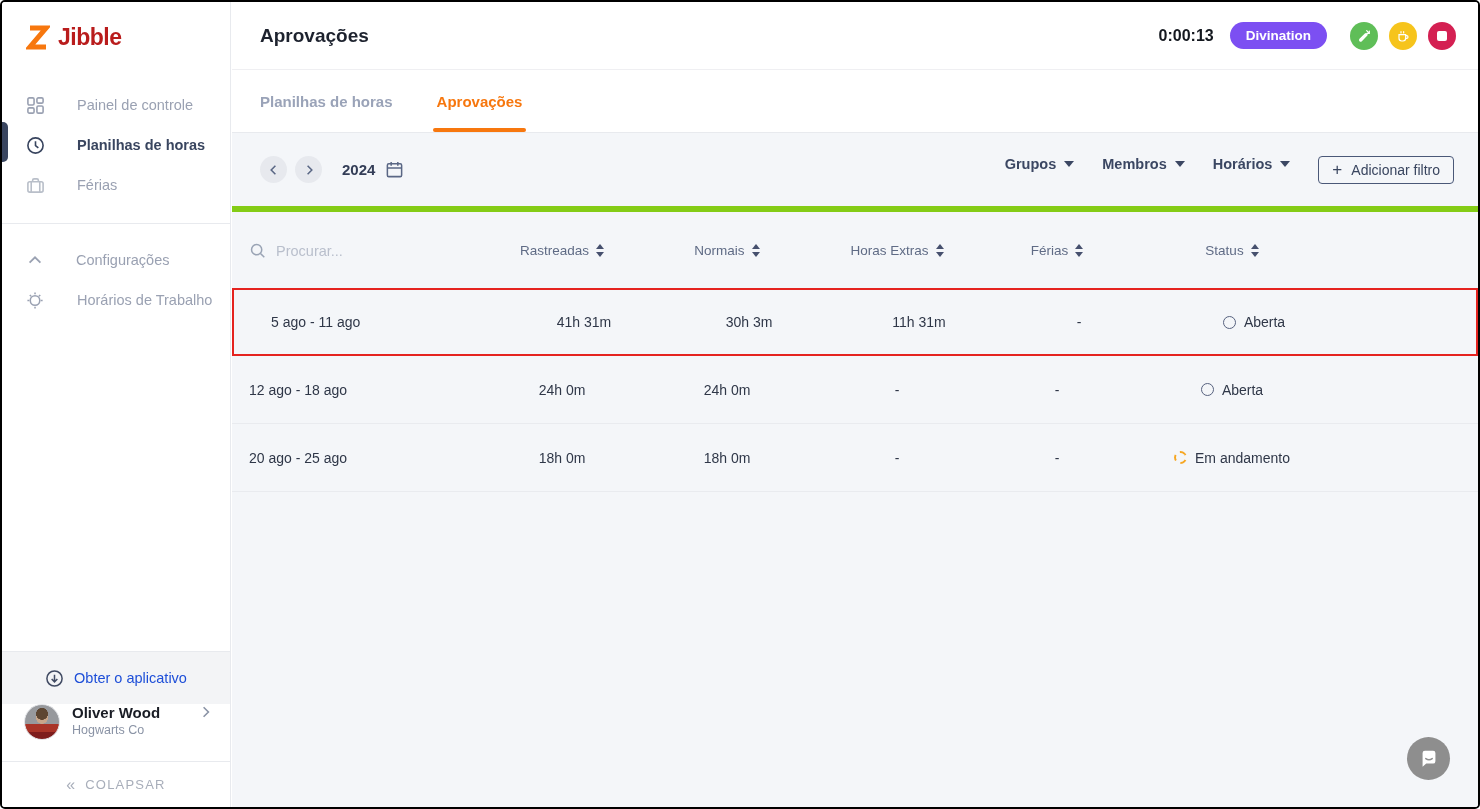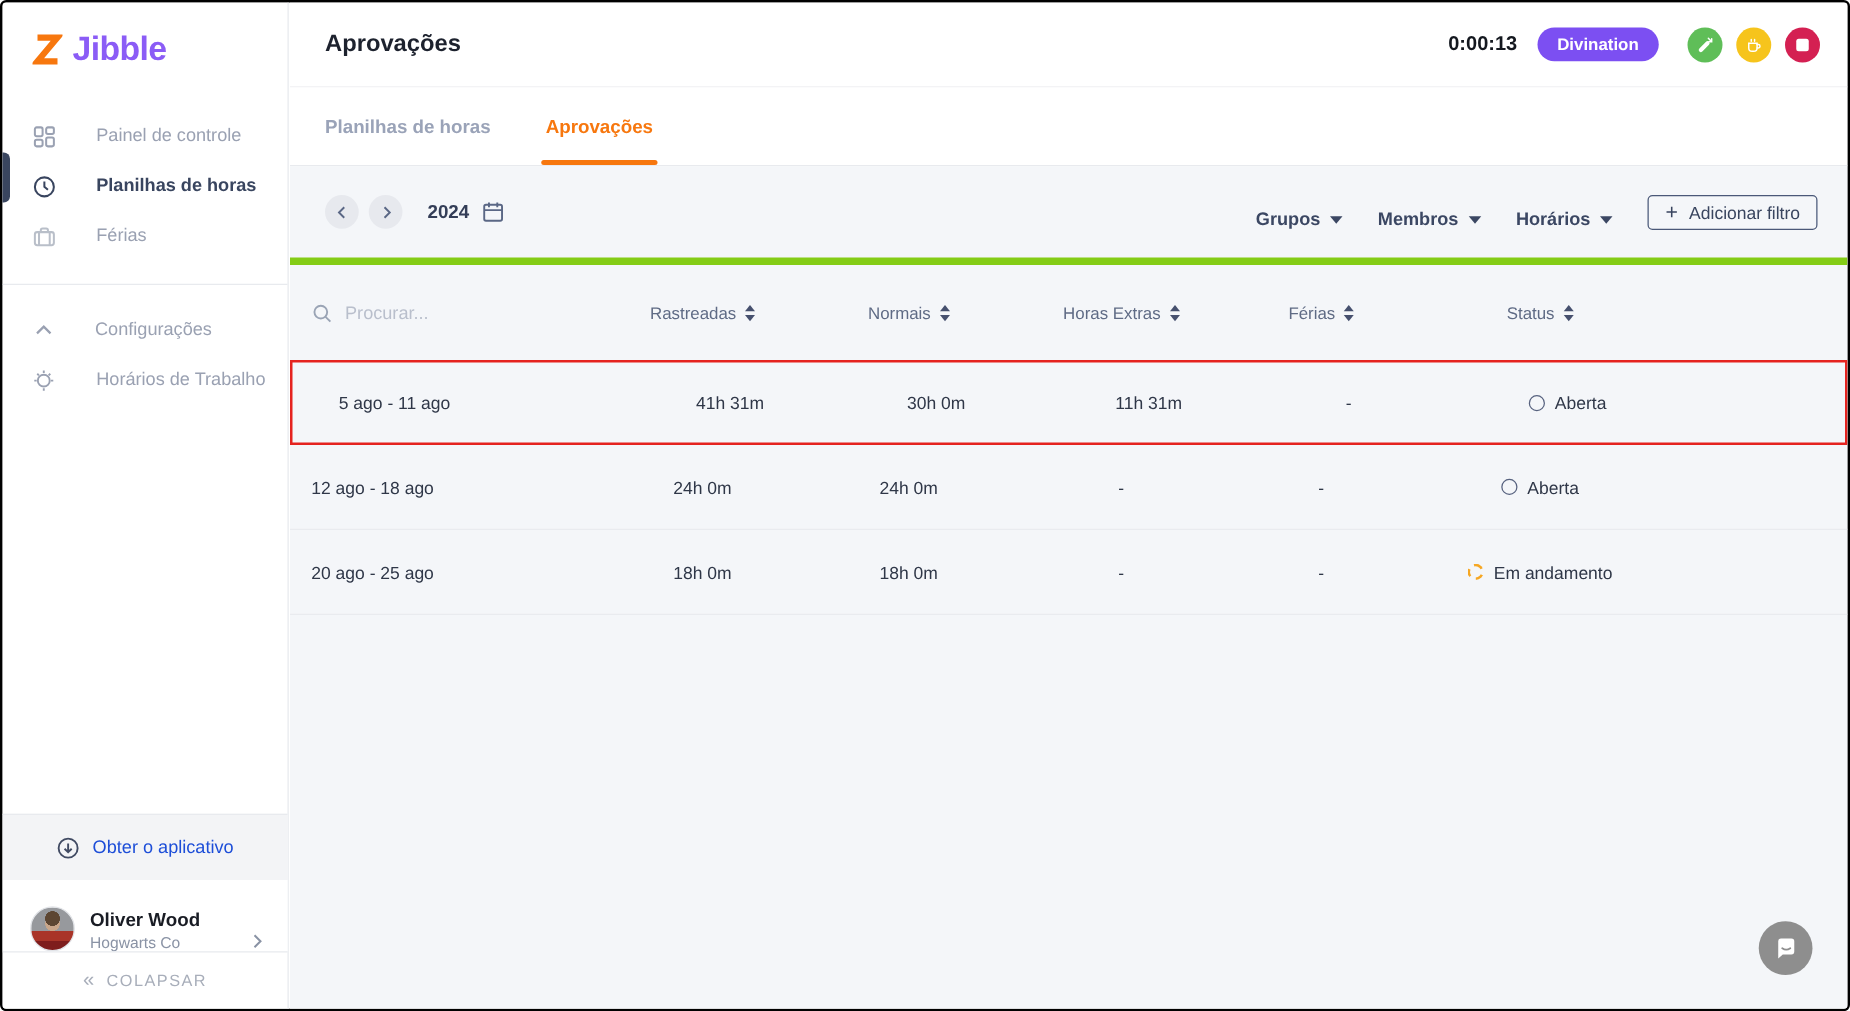--- a/index.html
+++ b/index.html
@@ -13,41 +13,41 @@
     position: relative;
     color: #2f3748;
   }
   
   .sidebar {
     position: absolute; left: 0; top: 0; bottom: 0; width: 229px;
     background: #fff; border-right: 1px solid #e8eaee;
     display: flex; flex-direction: column;
   }
   .logo-row { display: flex; align-items: center; gap: 8px; padding: 22px 0 8px 24px; }
-  .logo-text { font-size: 27px; font-weight: 800; color: #8b5cf6; letter-spacing: -0.5px; }
+  .logo-text { font-size: 23px; font-weight: 800; color: #b91c1c; letter-spacing: -0.5px; }
   .side-menu { margin-top: 26px; }
   .side-item {
     display: flex; align-items: center; gap: 32px;
     height: 40px; padding-left: 24px; cursor: pointer;
     font-size: 14.5px; color: #9aa1b2; font-weight: 500;
   }
   .side-item.active { color: #39455f; font-weight: 700; }
   .side-divider { border-top: 1px solid #e8eaee; margin: 18px 0 16px 0; }
   .active-edge-indicator {
     position: absolute; left: -2px; top: 120px; width: 8px; height: 40px;
     background: #39455f; border-radius: 0 5px 5px 0;
   }
   .side-spacer { flex: 1; }
   .get-app-row {
     display: flex; align-items: center; justify-content: center; gap: 10px;
     height: 53px; background: #f3f4f6; border-top: 1px solid #e8eaee;
     color: #1d4ed8; font-size: 14.5px; cursor: pointer;
   }
   .profile-row {
-    display: flex; align-items: flex-end; height: 57px; padding: 0 16px 0 22px;
+    display: flex; align-items: flex-start; height: 57px; padding: 0 16px 0 22px;
     background: #fff; cursor: pointer;
   }
   .avatar {
     width: 36px; height: 36px; border-radius: 50%; flex: 0 0 36px;
     background:
       radial-gradient(circle at 50% 26%, #5d4632 0 19%, rgba(0,0,0,0) 20%),
       radial-gradient(circle at 50% 38%, #c9a68a 0 21%, rgba(0,0,0,0) 22%),
       linear-gradient(180deg, #97999d 0 55%, #a93428 55% 78%, #7e1d1d 78% 100%);
     border: 1px solid #e2e4e8;
   }
@@ -98,21 +98,21 @@
   
   .content { flex: 1; background: #f4f6f9; display: flex; flex-direction: column; position: relative; }
   .toolbar { height: 79px; display: flex; align-items: center; padding: 0 24px 0 28px; border-bottom: 6px solid #84cc16; }
   .nav-circle {
     width: 27px; height: 27px; border-radius: 50%; background: #e7e9ee; border: none; cursor: pointer;
     display: inline-flex; align-items: center; justify-content: center;
   }
   .nav-circle + .nav-circle { margin-left: 8px; }
   .year-label { font-size: 15px; font-weight: 700; color: #333d57; margin: 0 10px 0 20px; }
   .calendar-btn { background: none; border: none; cursor: pointer; display: inline-flex; padding: 0; }
-  .toolbar-right { margin-left: auto; display: flex; align-items: flex-end; gap: 28px; }
+  .toolbar-right { margin-left: auto; display: flex; align-items: flex-start; gap: 28px; }
   .filter-dd { display: flex; align-items: center; gap: 8px; cursor: pointer; font-size: 14.5px; font-weight: 600; color: #3b4763; }
   .caret-down { width: 0; height: 0; border-left: 5px solid transparent; border-right: 5px solid transparent; border-top: 6px solid #3b4763; }
   .add-filter-btn {
     display: flex; align-items: center; gap: 9px; height: 28px; padding: 0 13px;
     background: transparent; border: 1px solid #4a5878; border-radius: 4px; cursor: pointer;
     font-family: inherit; font-size: 14px; color: #39455f;
   }
   .plus-glyph { font-size: 17px; font-weight: 400; line-height: 1; margin-top: -1px; }
   
   .tgrid { display: grid; grid-template-columns: 260px 140px 190px 150px 170px 180px 1fr; align-items: center; }
@@ -373,21 +373,21 @@
             <span class="sort-down"></span>
           </span>
       </div>
       <div></div>
     </div>
 
     <div id="table-body">
   <div class="tgrid trow highlighted st-open">
     <div class="cell c-period">5 ago - 11 ago</div>
     <div class="cell c-num">41h 31m</div>
-    <div class="cell c-num">30h 0m</div>
+    <div class="cell c-num">30h 3m</div>
     <div class="cell c-num">11h 31m</div>
     <div class="cell c-num">-</div>
     <div class="cell c-status">
       <span class="status-circle"></span>
       <span>Aberta</span>
     </div>
     <div></div>
   </div>
 
   <div class="tgrid trow st-open">

